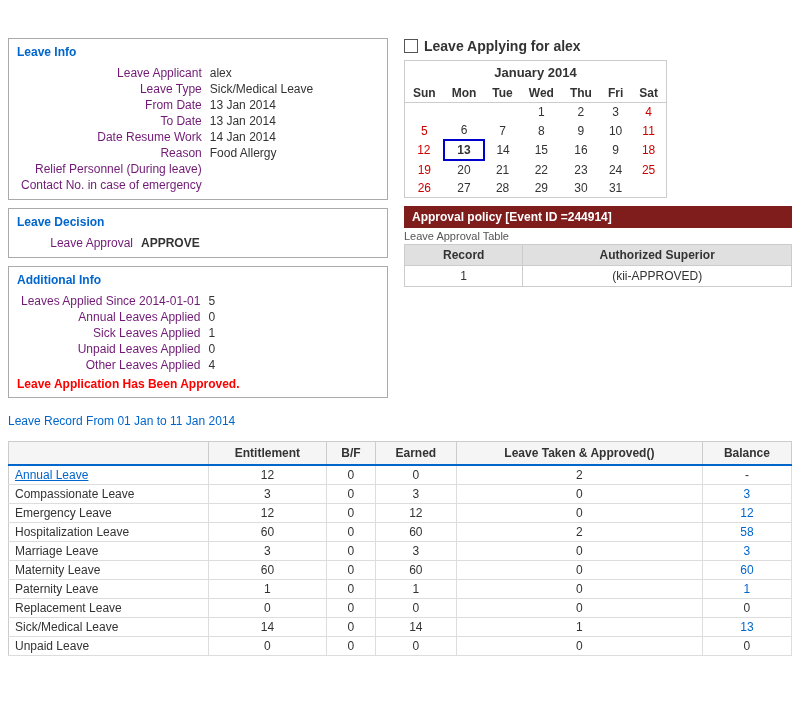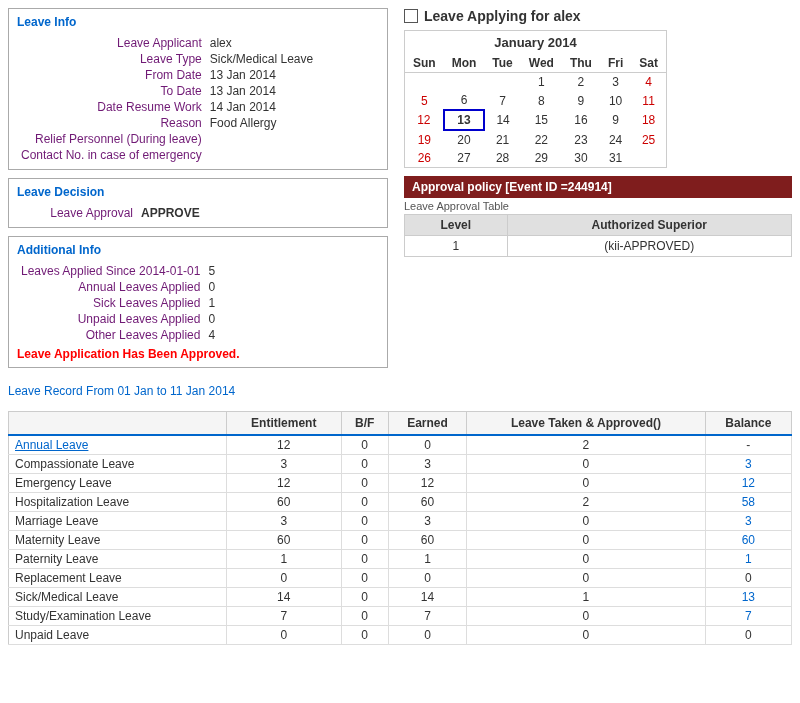--- a/index.html
+++ b/index.html
@@ -1,18 +1,18 @@
 <!DOCTYPE html>
 <html><head>
   <meta charset="utf-8">
   <style>
     * { box-sizing: border-box; margin: 0; padding: 0; }
     body { font-family: Arial, sans-serif; font-size: 12px; color: #333; background: #fff; padding: 8px; }
     
-    .main-layout { display: flex; gap: 16px; }
+    .main-layout { display: flex; gap: 16px; margin-top: 30px; }
     .left-panel { flex: 0 0 380px; }
     .right-panel { flex: 1; }
 
     
     .section-box {
       border: 1px solid #aaa;
       margin-bottom: 8px;
       padding: 6px 8px;
     }
     .section-title {
@@ -230,21 +230,21 @@
       </table>
     </div>
 
     
     <div>
       <div class="approval-header">Approval policy [Event ID =244914]</div>
       <div class="approval-subtitle">Leave Approval Table</div>
       <table class="approval-table">
         <thead>
           <tr>
-            <th>Level</th>
+            <th>Record</th>
             <th>Authorized Superior</th>
           </tr>
         </thead>
         <tbody>
           <tr>
             <td>1</td>
             <td>(kii-APPROVED)</td>
           </tr>
         </tbody>
       </table>
@@ -332,28 +332,20 @@
         </tr>
         <tr>
           <td>Sick/Medical Leave</td>
           <td>14</td>
           <td>0</td>
           <td>14</td>
           <td>1</td>
           <td class="blue-val">13</td>
         </tr>
         <tr>
-          <td>Study/Examination Leave</td>
-          <td>7</td>
-          <td>0</td>
-          <td>7</td>
-          <td>0</td>
-          <td class="blue-val">7</td>
-        </tr>
-        <tr>
           <td>Unpaid Leave</td>
           <td>0</td>
           <td>0</td>
           <td>0</td>
           <td>0</td>
           <td>0</td>
         </tr>
       </tbody>
   </table>
 </div>

